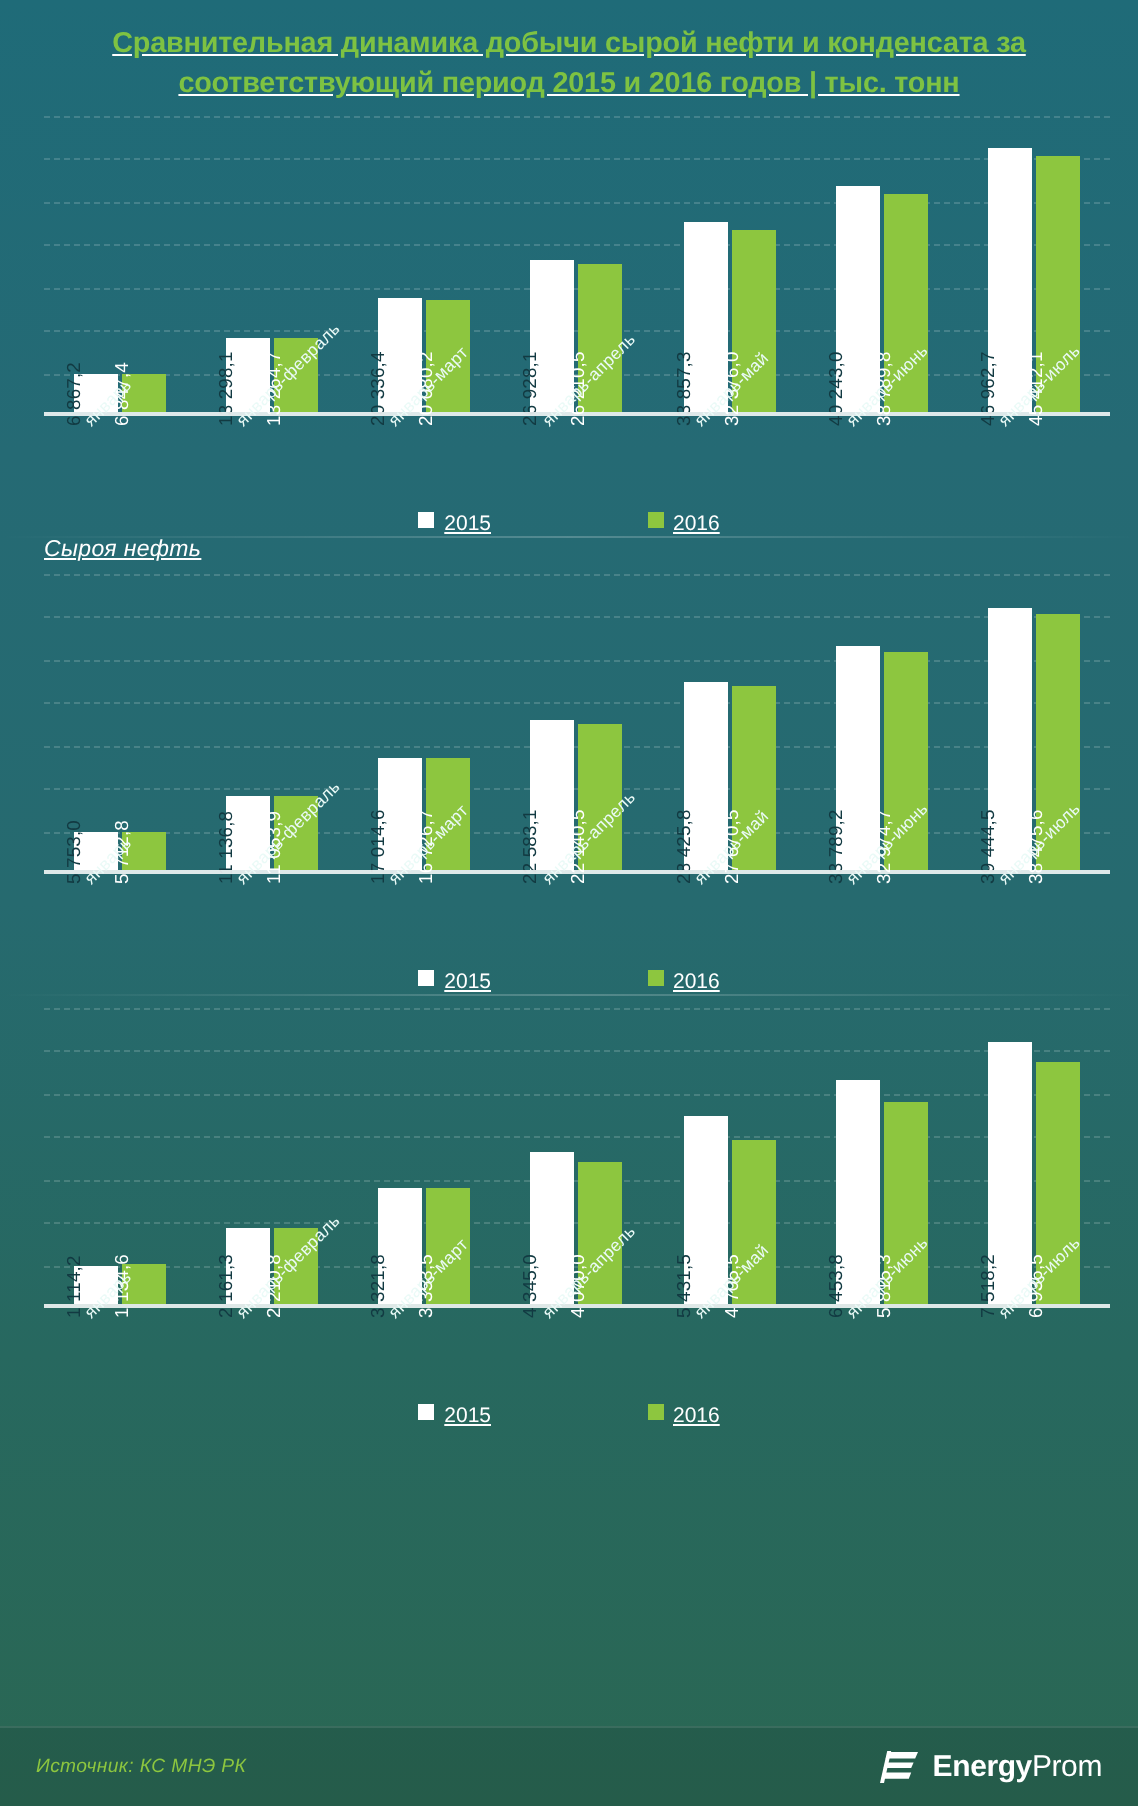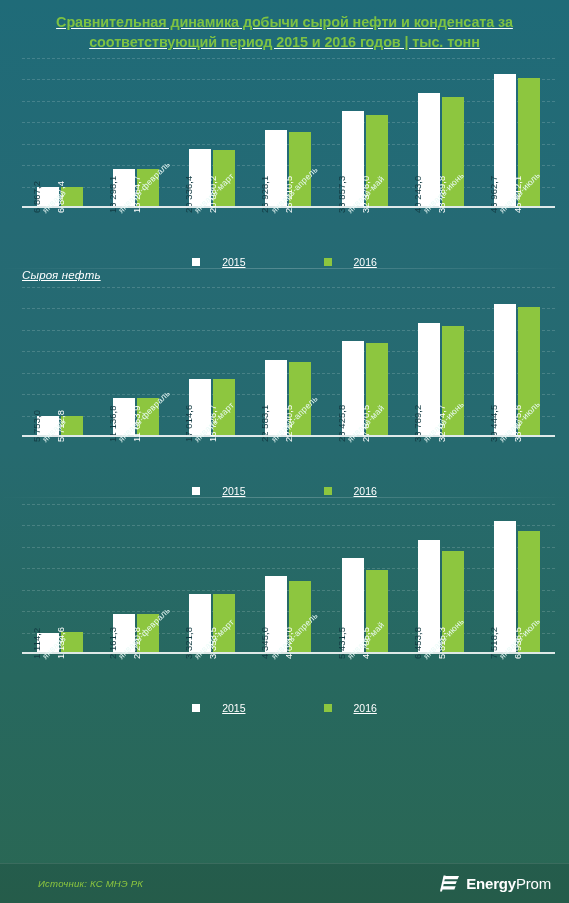--- a/index.html
+++ b/index.html
@@ -98,39 +98,39 @@
     transform-origin:left top;
     letter-spacing:.2px;
   }
 
   
   .legend{
     display:flex;justify-content:center;gap:78px;
     font-size:10.5px;color:#ffffff;
     margin-top:2px;
   }
-  .legend .item{display:flex;align-items:center;gap:22px;}
+  .legend .item{display:flex;gap:5px;}
   .legend .sw{width:8px;height:8px;display:inline-block;}
   .legend .sw.w{background:#ffffff;}
   .legend .sw.g{background:#8dc63f;}
 
   
   .footer{
     position:absolute;left:0;right:0;bottom:0;height:40px;
     background:rgba(0,0,0,.10);
     display:flex;align-items:center;justify-content:space-between;
     padding:0 18px;
     box-sizing:border-box;
   }
   .footer::before{
     content:"";position:absolute;left:0;right:0;top:0;height:1px;
     background:rgba(255,255,255,.10);
   }
   .source{
-    font-style:italic;font-size:9.6px;color:#8dc63f;letter-spacing:.2px;margin-left:20px;
+    font-style:italic;font-size:9.6px;color:#8dc63f;letter-spacing:.2px;
   }
   .brand{display:flex;align-items:center;gap:6px;}
   .brand .mark{width:20px;height:17px;}
   .brand .txt{font-size:15px;font-weight:bold;color:#ffffff;letter-spacing:-.2px;}
   .brand .txt span{font-weight:normal;}
 </style>
 </head>
 <body>
 
 <div class="page">

